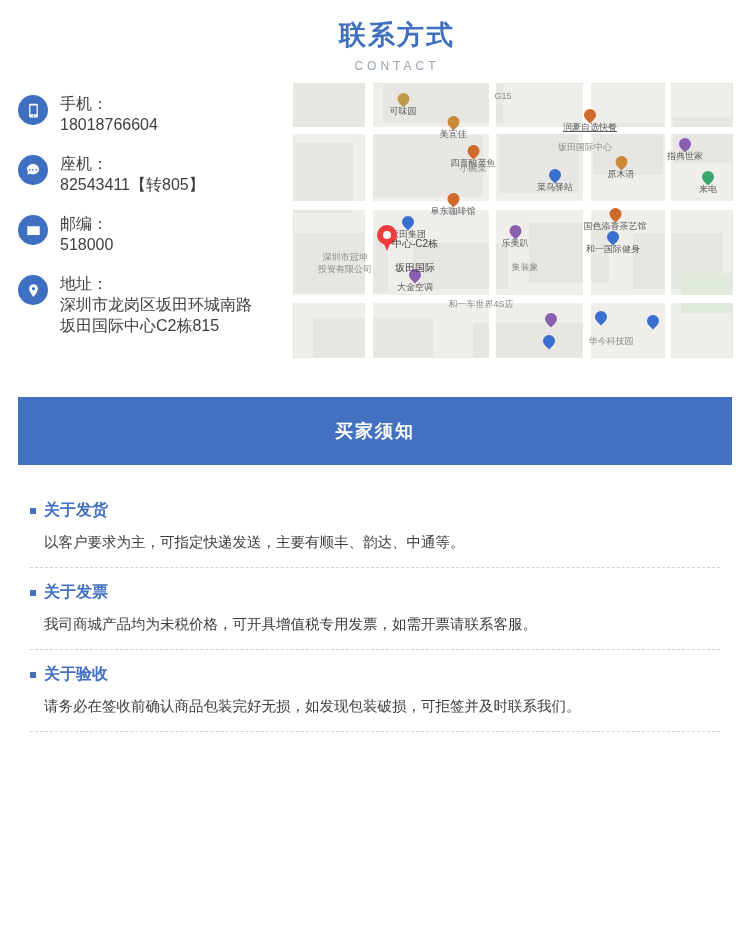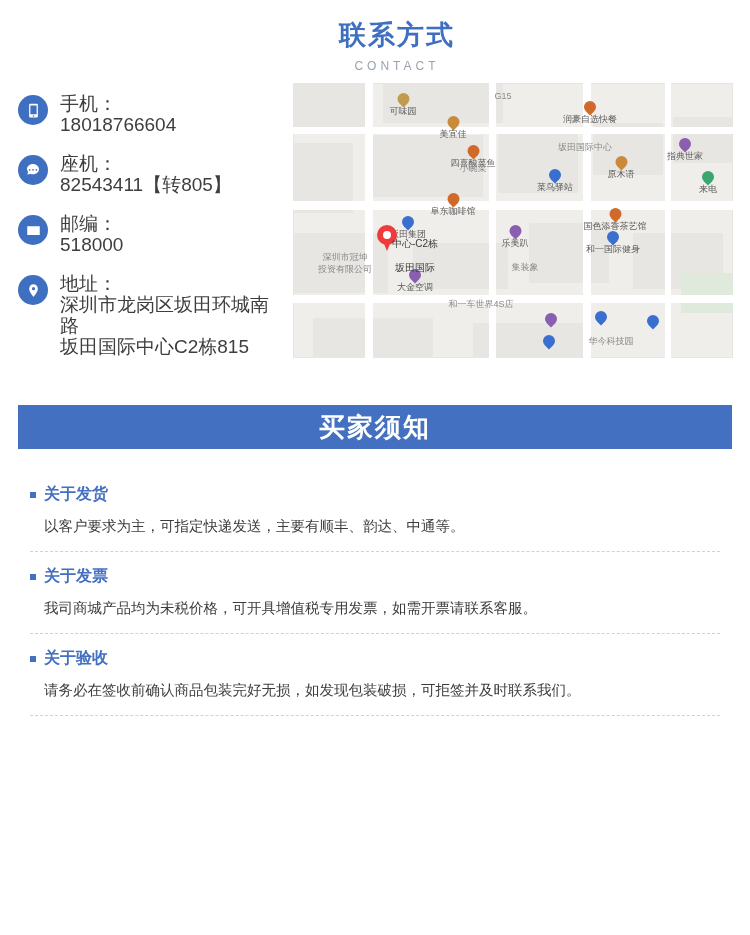--- a/index.html
+++ b/index.html
@@ -65,21 +65,21 @@
     background: #3f6fc0;
     color: #fff;
     display: flex;
     align-items: center;
     justify-content: center;
     margin-right: 12px;
     margin-top: 2px;
   }
   .info-icon svg { display:block; }
   .info-text {
-    font-size: 19px;
+    font-size: 16px;
     color: #3e3e3e;
     line-height: 21px;
     padding-top: 0px;
   }
   .info-label {
     display: block;
   }
   .info-value {
     display: block;
   }
@@ -150,28 +150,28 @@
     border-top: 12px solid #ef3b3b;
   }
   .center-marker .hole {
     position:absolute; left:6px; top:6px;
     width:8px; height:8px; border-radius:50%;
     background:#fff;
   }
 
   
   .notice-bar {
-    margin: 32px 18px 0;
-    height: 44px;
+    margin: 24px 18px 0;
+    height: 68px;
     background: #4370c0;
     color: #fff;
     display: flex;
     align-items: center;
     justify-content: center;
-    font-size: 26px;
+    font-size: 18px;
     font-weight: bold;
     letter-spacing: 2px;
   }
   .notice-list {
     margin: 0 30px;
     padding-top: 21px;
   }
   .notice-item {
     padding-top: 14px;
   }
@@ -287,21 +287,21 @@
       <div class="road" style="left:0;top:212px;width:440px;height:8px;"></div>
 
       <div class="road" style="left:72px;top:0;width:8px;height:275px;"></div>
       <div class="road" style="left:196px;top:0;width:7px;height:275px;"></div>
       <div class="road" style="left:290px;top:0;width:8px;height:275px;"></div>
       <div class="road" style="left:372px;top:0;width:6px;height:275px;"></div>
 
       <div class="poi" style="left:110px;top:10px;"><span class="pin" style="background:#c29a4e"></span><span>可味园</span></div>
       <div class="label-only" style="left:210px;top:8px;">G15</div>
       <div class="poi" style="left:160px;top:33px;"><span class="pin" style="background:#c98a3a"></span><span>美宜佳</span></div>
-      <div class="poi" style="left:297px;top:18px;"><span class="pin" style="background:#d06a2a"></span><span>润豪自选快餐</span></div>
+      <div class="poi" style="left:297px;top:26px;text-decoration:underline;"><span class="pin" style="background:#d06a2a"></span><span>润豪自选快餐</span></div>
       <div class="label-only" style="left:292px;top:58px;">坂田国际中心</div>
       <div class="poi" style="left:180px;top:62px;"><span class="pin" style="background:#d06a2a"></span><span>四喜酸菜鱼</span></div>
       <div class="label-only" style="left:180px;top:79px;">小碗菜</div>
       <div class="poi" style="left:392px;top:55px;"><span class="pin" style="background:#8a5fb0"></span><span>指典世家</span></div>
       <div class="poi" style="left:262px;top:86px;"><span class="pin" style="background:#3a6fd0"></span><span>菜鸟驿站</span></div>
       <div class="poi" style="left:328px;top:73px;"><span class="pin" style="background:#c98a3a"></span><span>原木语</span></div>
       <div class="poi" style="left:415px;top:88px;"><span class="pin" style="background:#3aa86e"></span><span>来电</span></div>
       <div class="poi" style="left:160px;top:110px;"><span class="pin" style="background:#d06a2a"></span><span>阜东咖啡馆</span></div>
       <div class="poi" style="left:115px;top:133px;"><span class="pin" style="background:#3a6fd0"></span><span>坂田集团</span></div>
       <div class="poi" style="left:322px;top:125px;"><span class="pin" style="background:#d06a2a"></span><span>国色添香茶艺馆</span></div>

